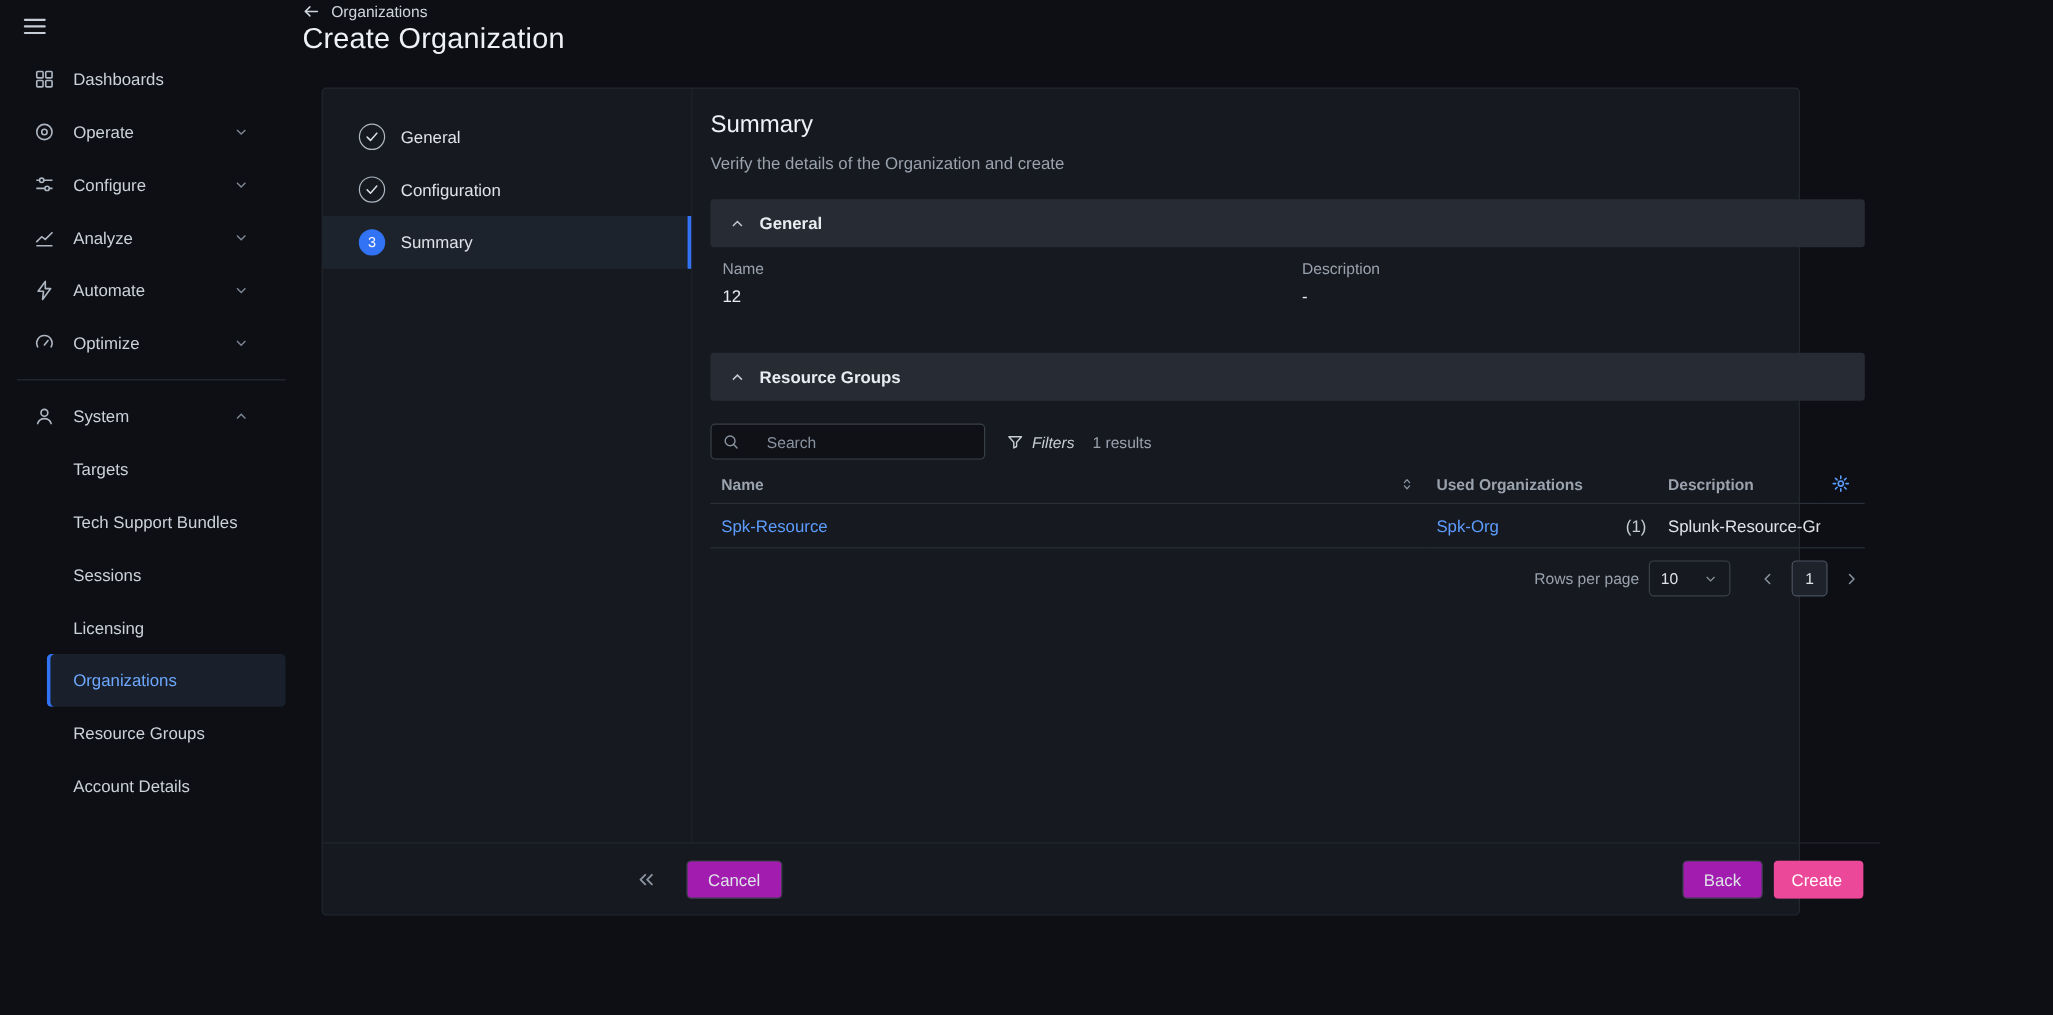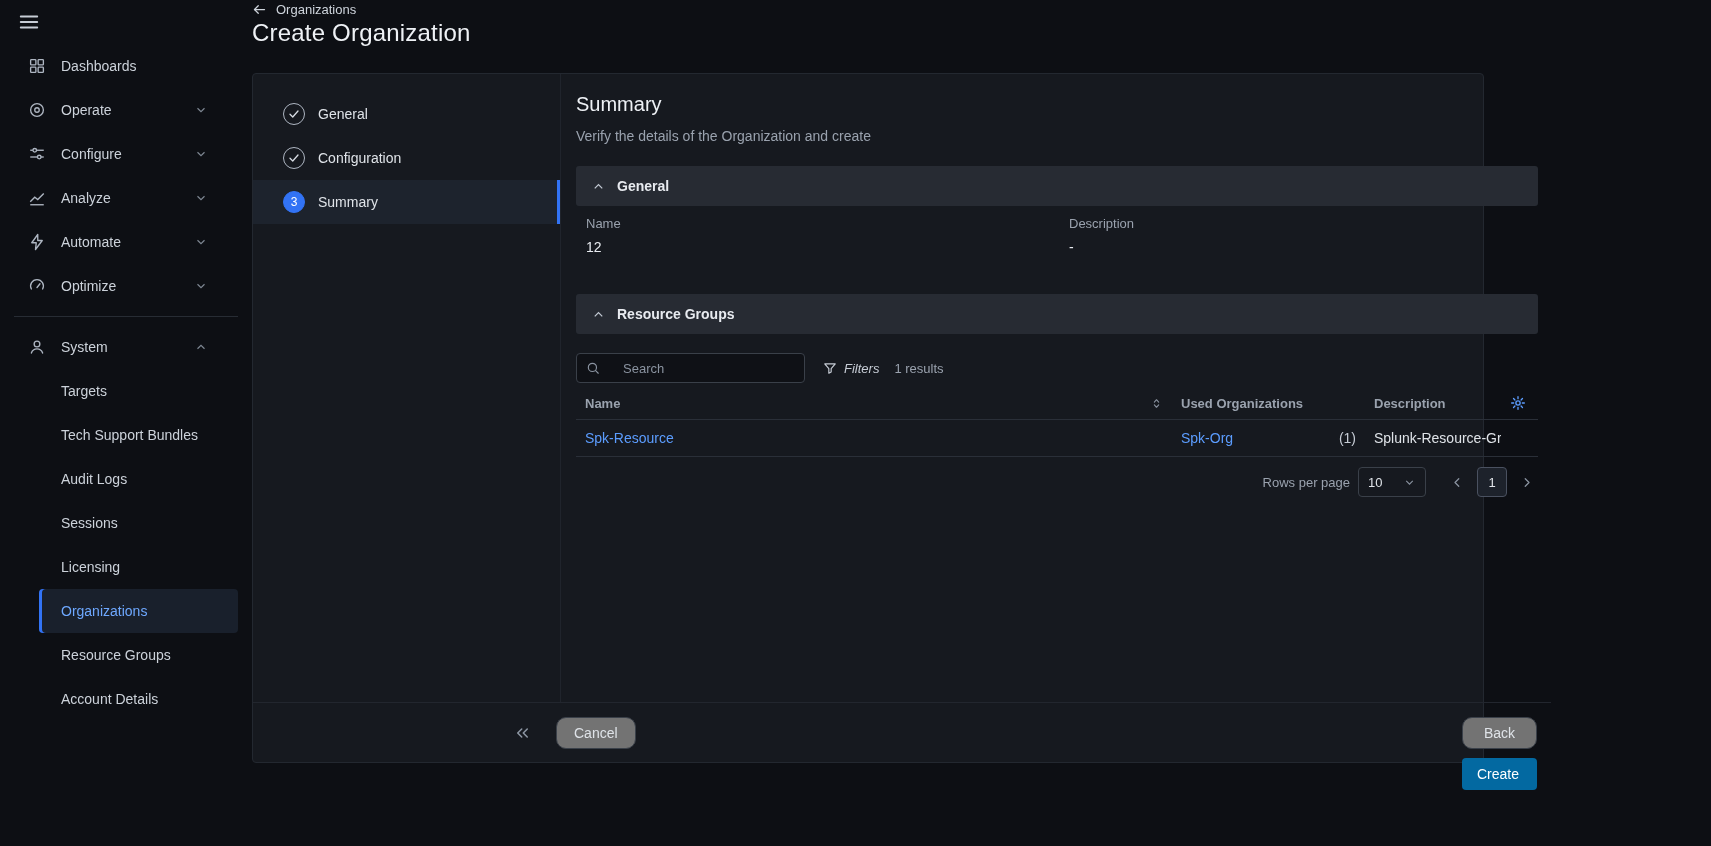--- a/index.html
+++ b/index.html
@@ -49,21 +49,21 @@
     display:inline-flex; align-items:center; gap:9px;
     color:#ced4dc; font-size:13px; cursor:pointer; text-decoration:none;
   }
   .page-title {
     position:absolute; left:0; top:19px;
     font-size:24px; font-weight:400; color:#eef1f5; letter-spacing:.2px;
   }
 
   
   .card {
-    position:absolute; left:0; top:73px; width:1232px; height:690px;
+    position:absolute; left:16px; top:73px; width:1232px; height:690px;
     background:#16191f; border:1px solid #232830; border-radius:4px;
   }
 
   
   .steps {
     position:absolute; left:0; top:0; width:308px; height:629px;
     border-right:1px solid #20242c; padding-top:18px;
   }
   .step {
     height:44px; display:flex; align-items:center; gap:13px;
@@ -169,26 +169,26 @@
   .collapse-ctl {
     position:absolute; left:258px; top:50%; transform:translateY(-50%);
     background:none; border:none; color:#8a93a0; cursor:pointer; padding:2px;
   }
   .btn {
     height:32px; border-radius:4px; font-size:14px;
     display:inline-flex; align-items:center; justify-content:center;
     padding:0 17px; cursor:pointer; border:1px solid transparent;
     font-family:"Liberation Sans", sans-serif;
   }
-  .btn-secondary { background:#737373; border-color:#3a4049; color:#dfe3e8;border-radius:10px; }
-  .btn-primary { background:#0369a1; color:#fff;padding-left:14px; }
+  .btn-secondary { background:#a21caf; border-color:#3a4049; color:#dfe3e8; }
+  .btn-primary { background:#ec4899; color:#fff;padding-left:14px; }
   .cancel-pos { position:absolute; left:303px; top:14px; }
   .footer-right {
     position:absolute; right:14px; top:14px;
-    display:flex; gap:9px;flex-direction:column;
+    display:flex; gap:9px;
   }
 </style>
 </head>
 <body>
 
 <button class="hamburger" aria-label="menu">
   <svg viewBox="0 0 24 24" width="22" height="22" fill="none" stroke="currentColor" stroke-width="2" stroke-linecap="round">
       <line x1="3" y1="6" x2="21" y2="6"></line>
       <line x1="3" y1="12" x2="21" y2="12"></line>
       <line x1="3" y1="18" x2="21" y2="18"></line>
@@ -300,23 +300,20 @@
           <polyline points="6 15 12 9 18 15"></polyline>
         </svg>
     </span>
   </div>
 
   <div class="side-sub">
     <span>Targets</span>
   </div>
   <div class="side-sub">
     <span>Tech Support Bundles</span>
-  </div>
-  <div class="side-sub">
-    <span>Audit Logs</span>
   </div>
   <div class="side-sub">
     <span>Sessions</span>
   </div>
   <div class="side-sub">
     <span>Licensing</span>
   </div>
   <div class="side-sub active">
     <span>Organizations</span>
   </div>

